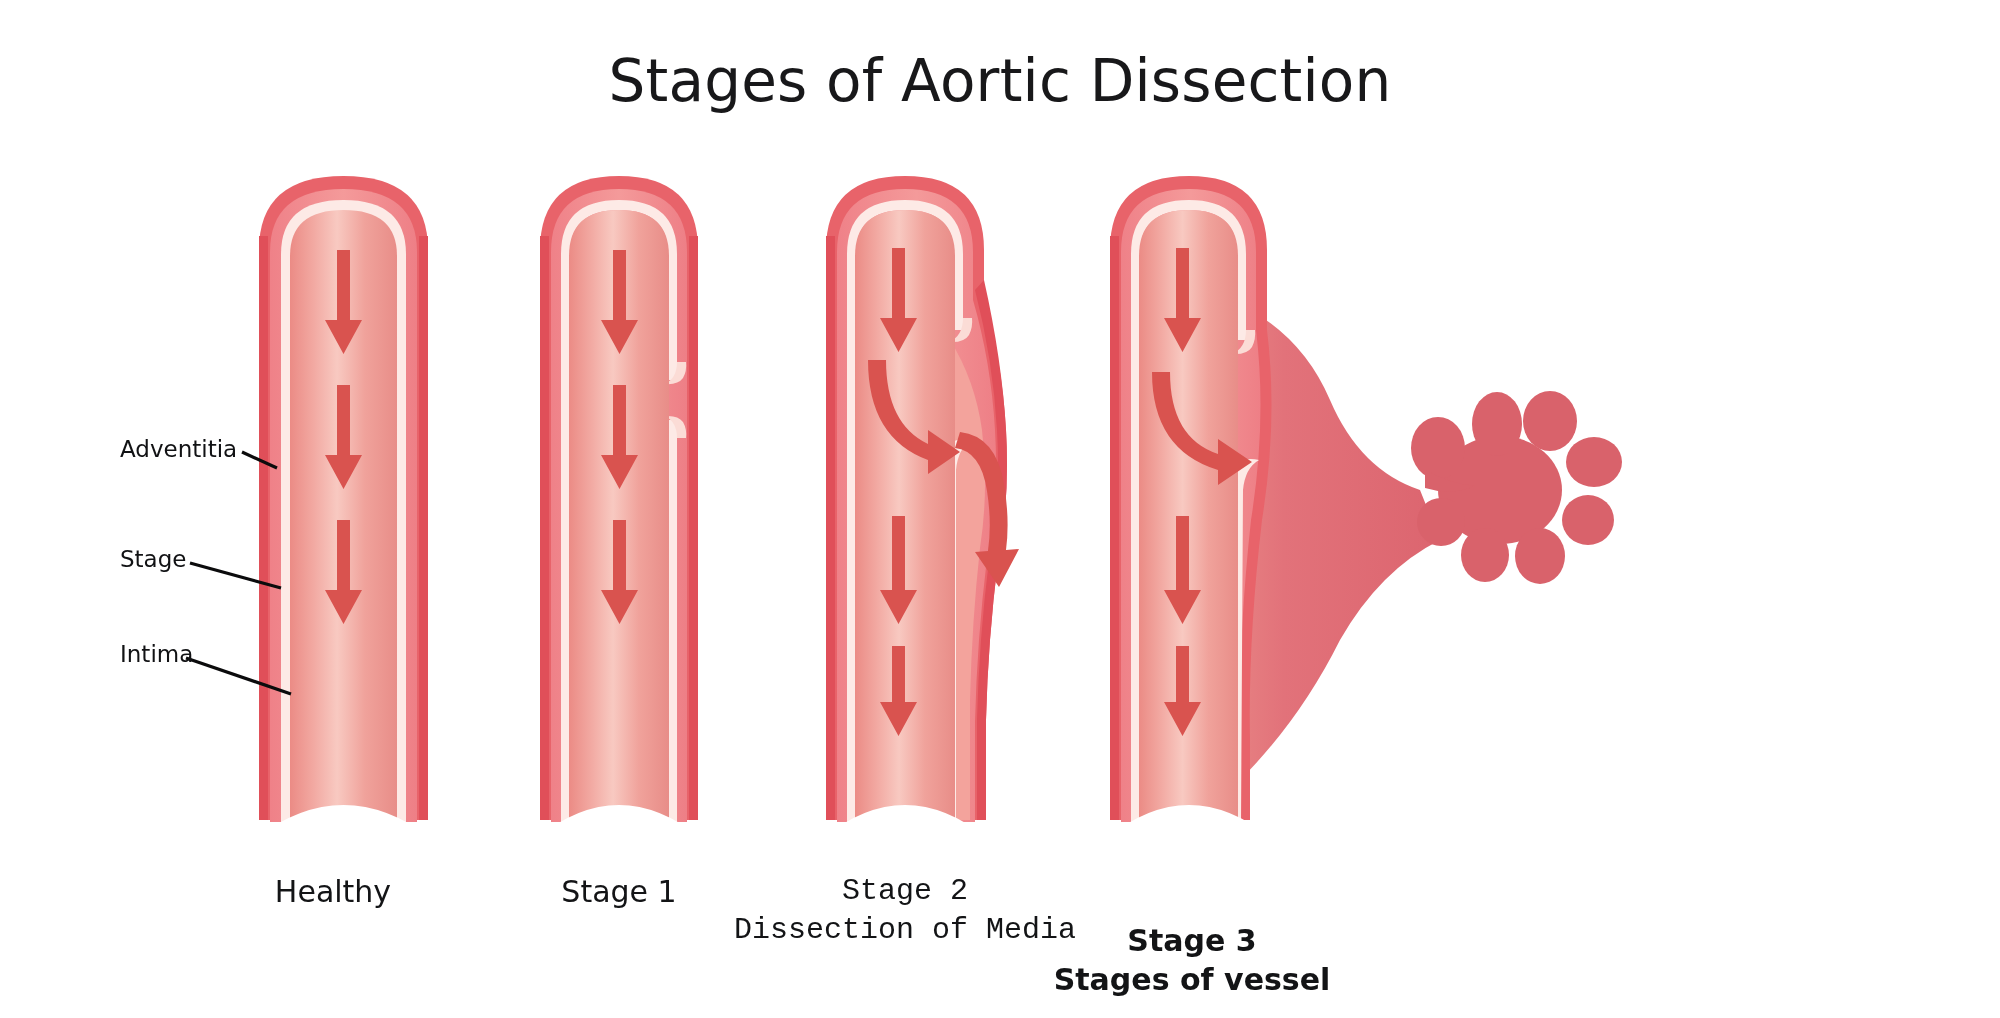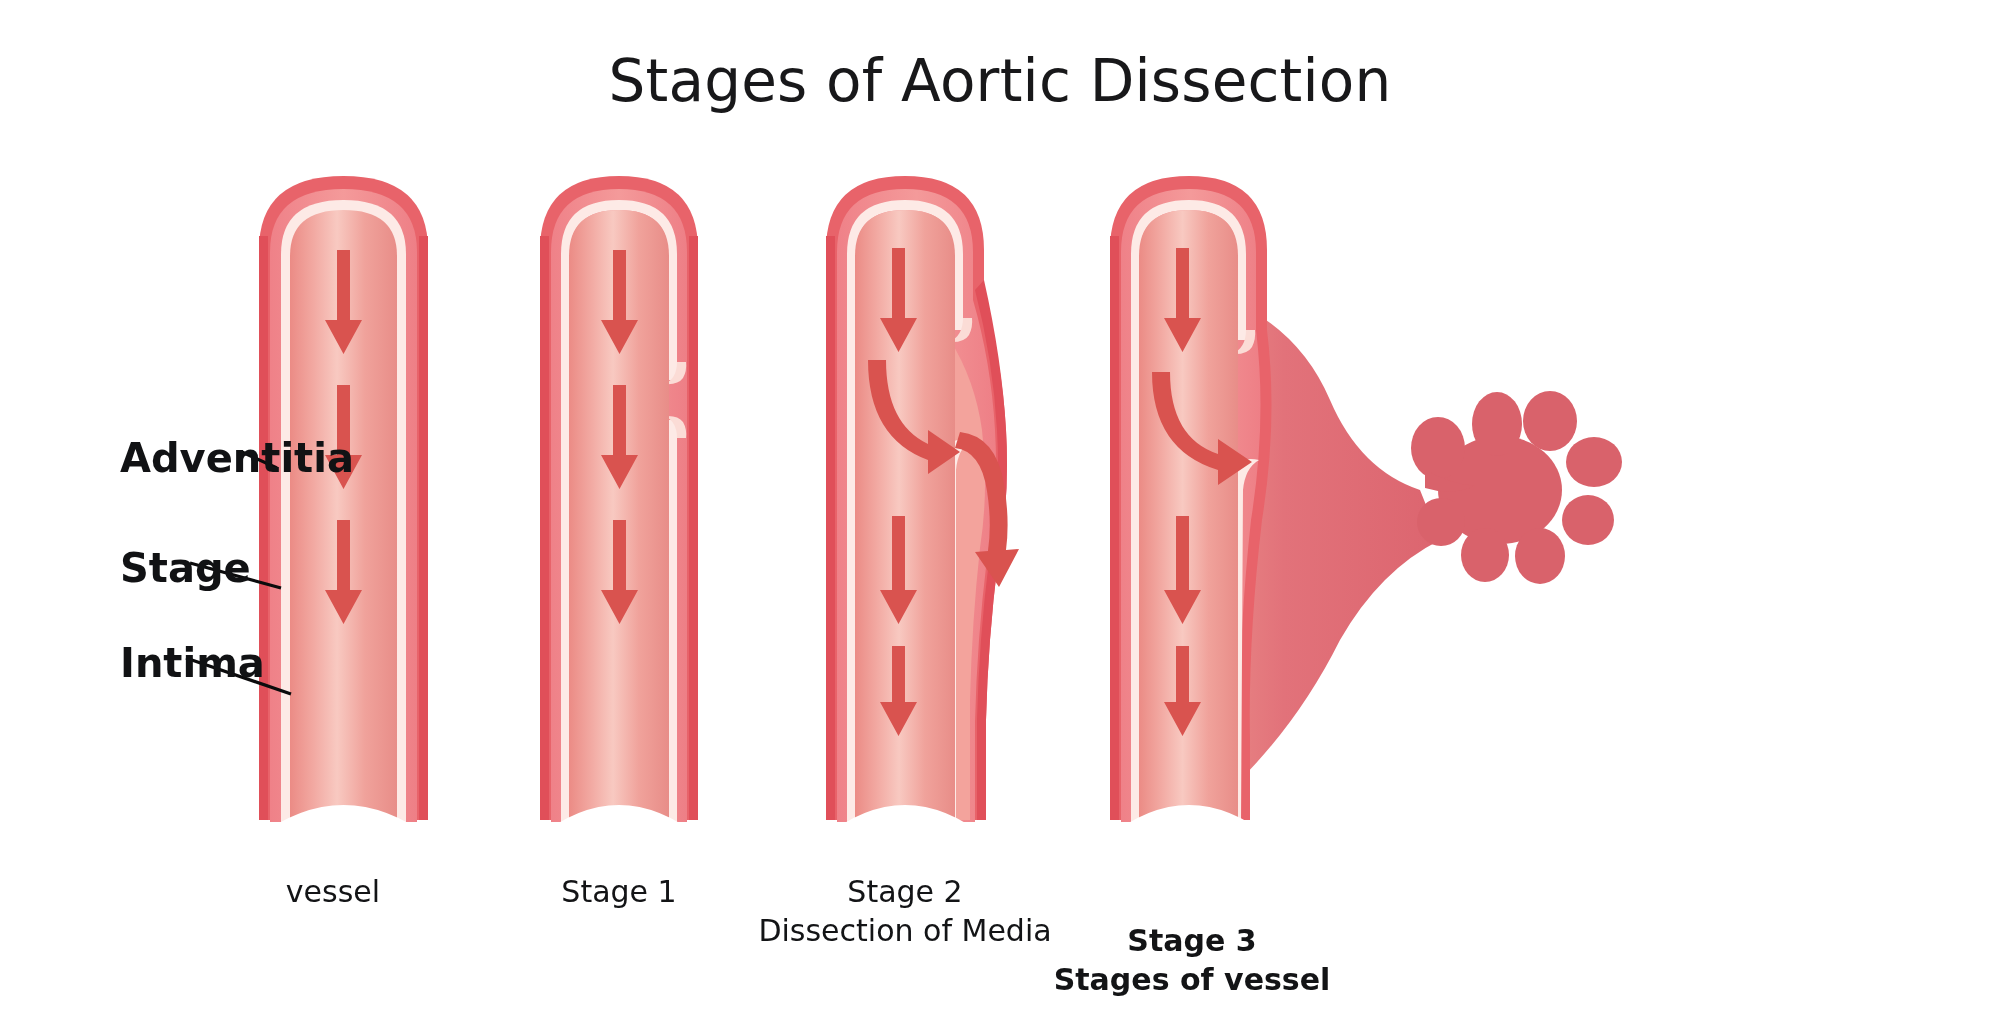--- a/index.html
+++ b/index.html
@@ -11,21 +11,21 @@
 
   .title{
     position:absolute; left:0; top:52px; width:2000px;
     text-align:center; font-size:58px; font-weight:400; color:#18181a;
     letter-spacing:0.2px; line-height:1.0;
   }
 
   svg.canvas{position:absolute;left:0;top:0;width:2000px;height:1018px;}
 
   .lbl{
-    position:absolute; font-size:40px; color:#111214; font-weight:700;
+    position:absolute; font-size:23px; color:#111214; font-weight:400;
     white-space:nowrap; line-height:1;
   }
   .cap{
     position:absolute; text-align:center; font-size:30px; color:#131416;
     line-height:1.30; white-space:nowrap; font-weight:400;
   }
   .cap .l1{display:block;}
   .cap .l2{display:block;}
 </style>
 </head>
@@ -188,28 +188,28 @@
       <line x1="190" y1="563" x2="281" y2="588"></line>
       <line x1="186" y1="658" x2="291" y2="694"></line>
     </g>
   </svg>
 
   <div class="lbl" style="left:120px; top:438px;">Adventitia</div>
   <div class="lbl" style="left:120px; top:548px;">Stage</div>
   <div class="lbl" style="left:120px; top:643px;">Intima</div>
 
   <div class="cap" style="left:153px; top:872px; width:360px;">
-    <span class="l2">vessel</span>
+    <span class="l1">Healthy</span>
   </div>
 
   <div class="cap" style="left:439px; top:872px; width:360px;">
     <span class="l1">Stage 1</span>
   </div>
 
-  <div class="cap" style="left:725px; top:872px; width:360px;">
+  <div class="cap" style="left:725px; top:872px; width:360px;font-family:Liberation Mono, monospace;">
     <span class="l1">Stage 2</span>
     <span class="l2">Dissection of Media</span>
   </div>
 
   <div class="cap" style="left:1012px; top:921px; width:360px;font-weight:bold;">
     <span class="l1">Stage 3</span>
     <span class="l2">Stages of vessel</span>
   </div>
 
 </div>

